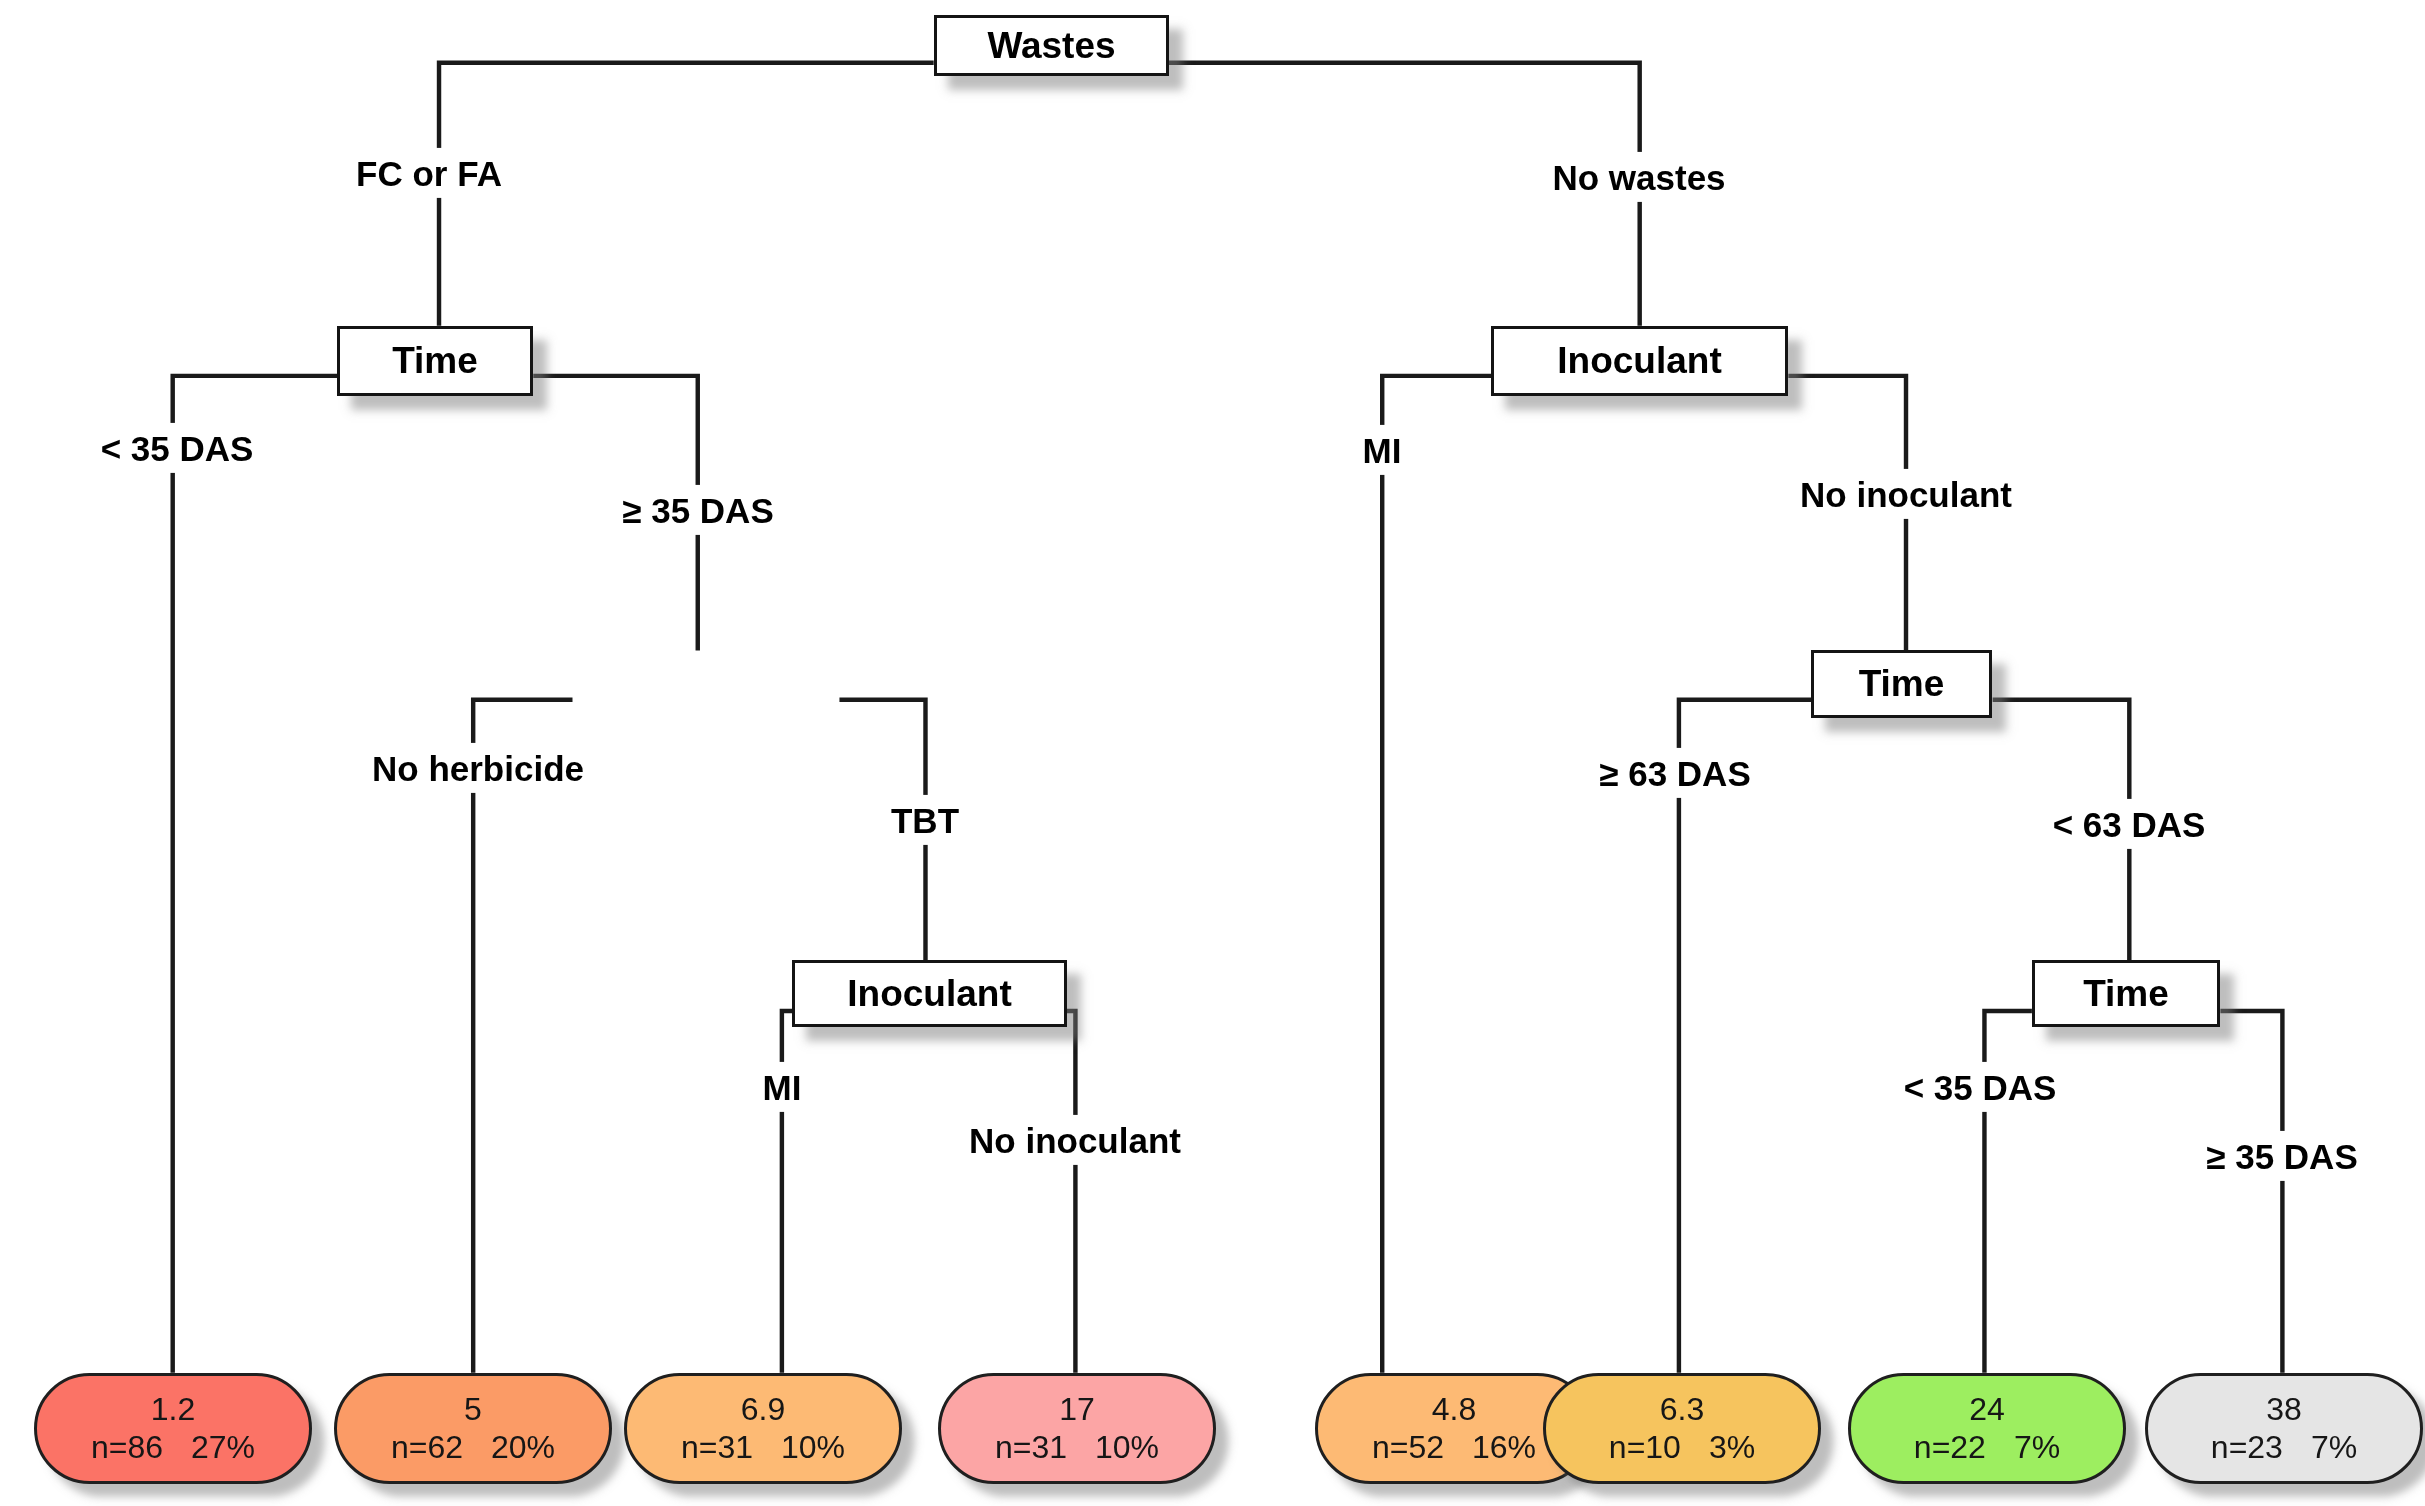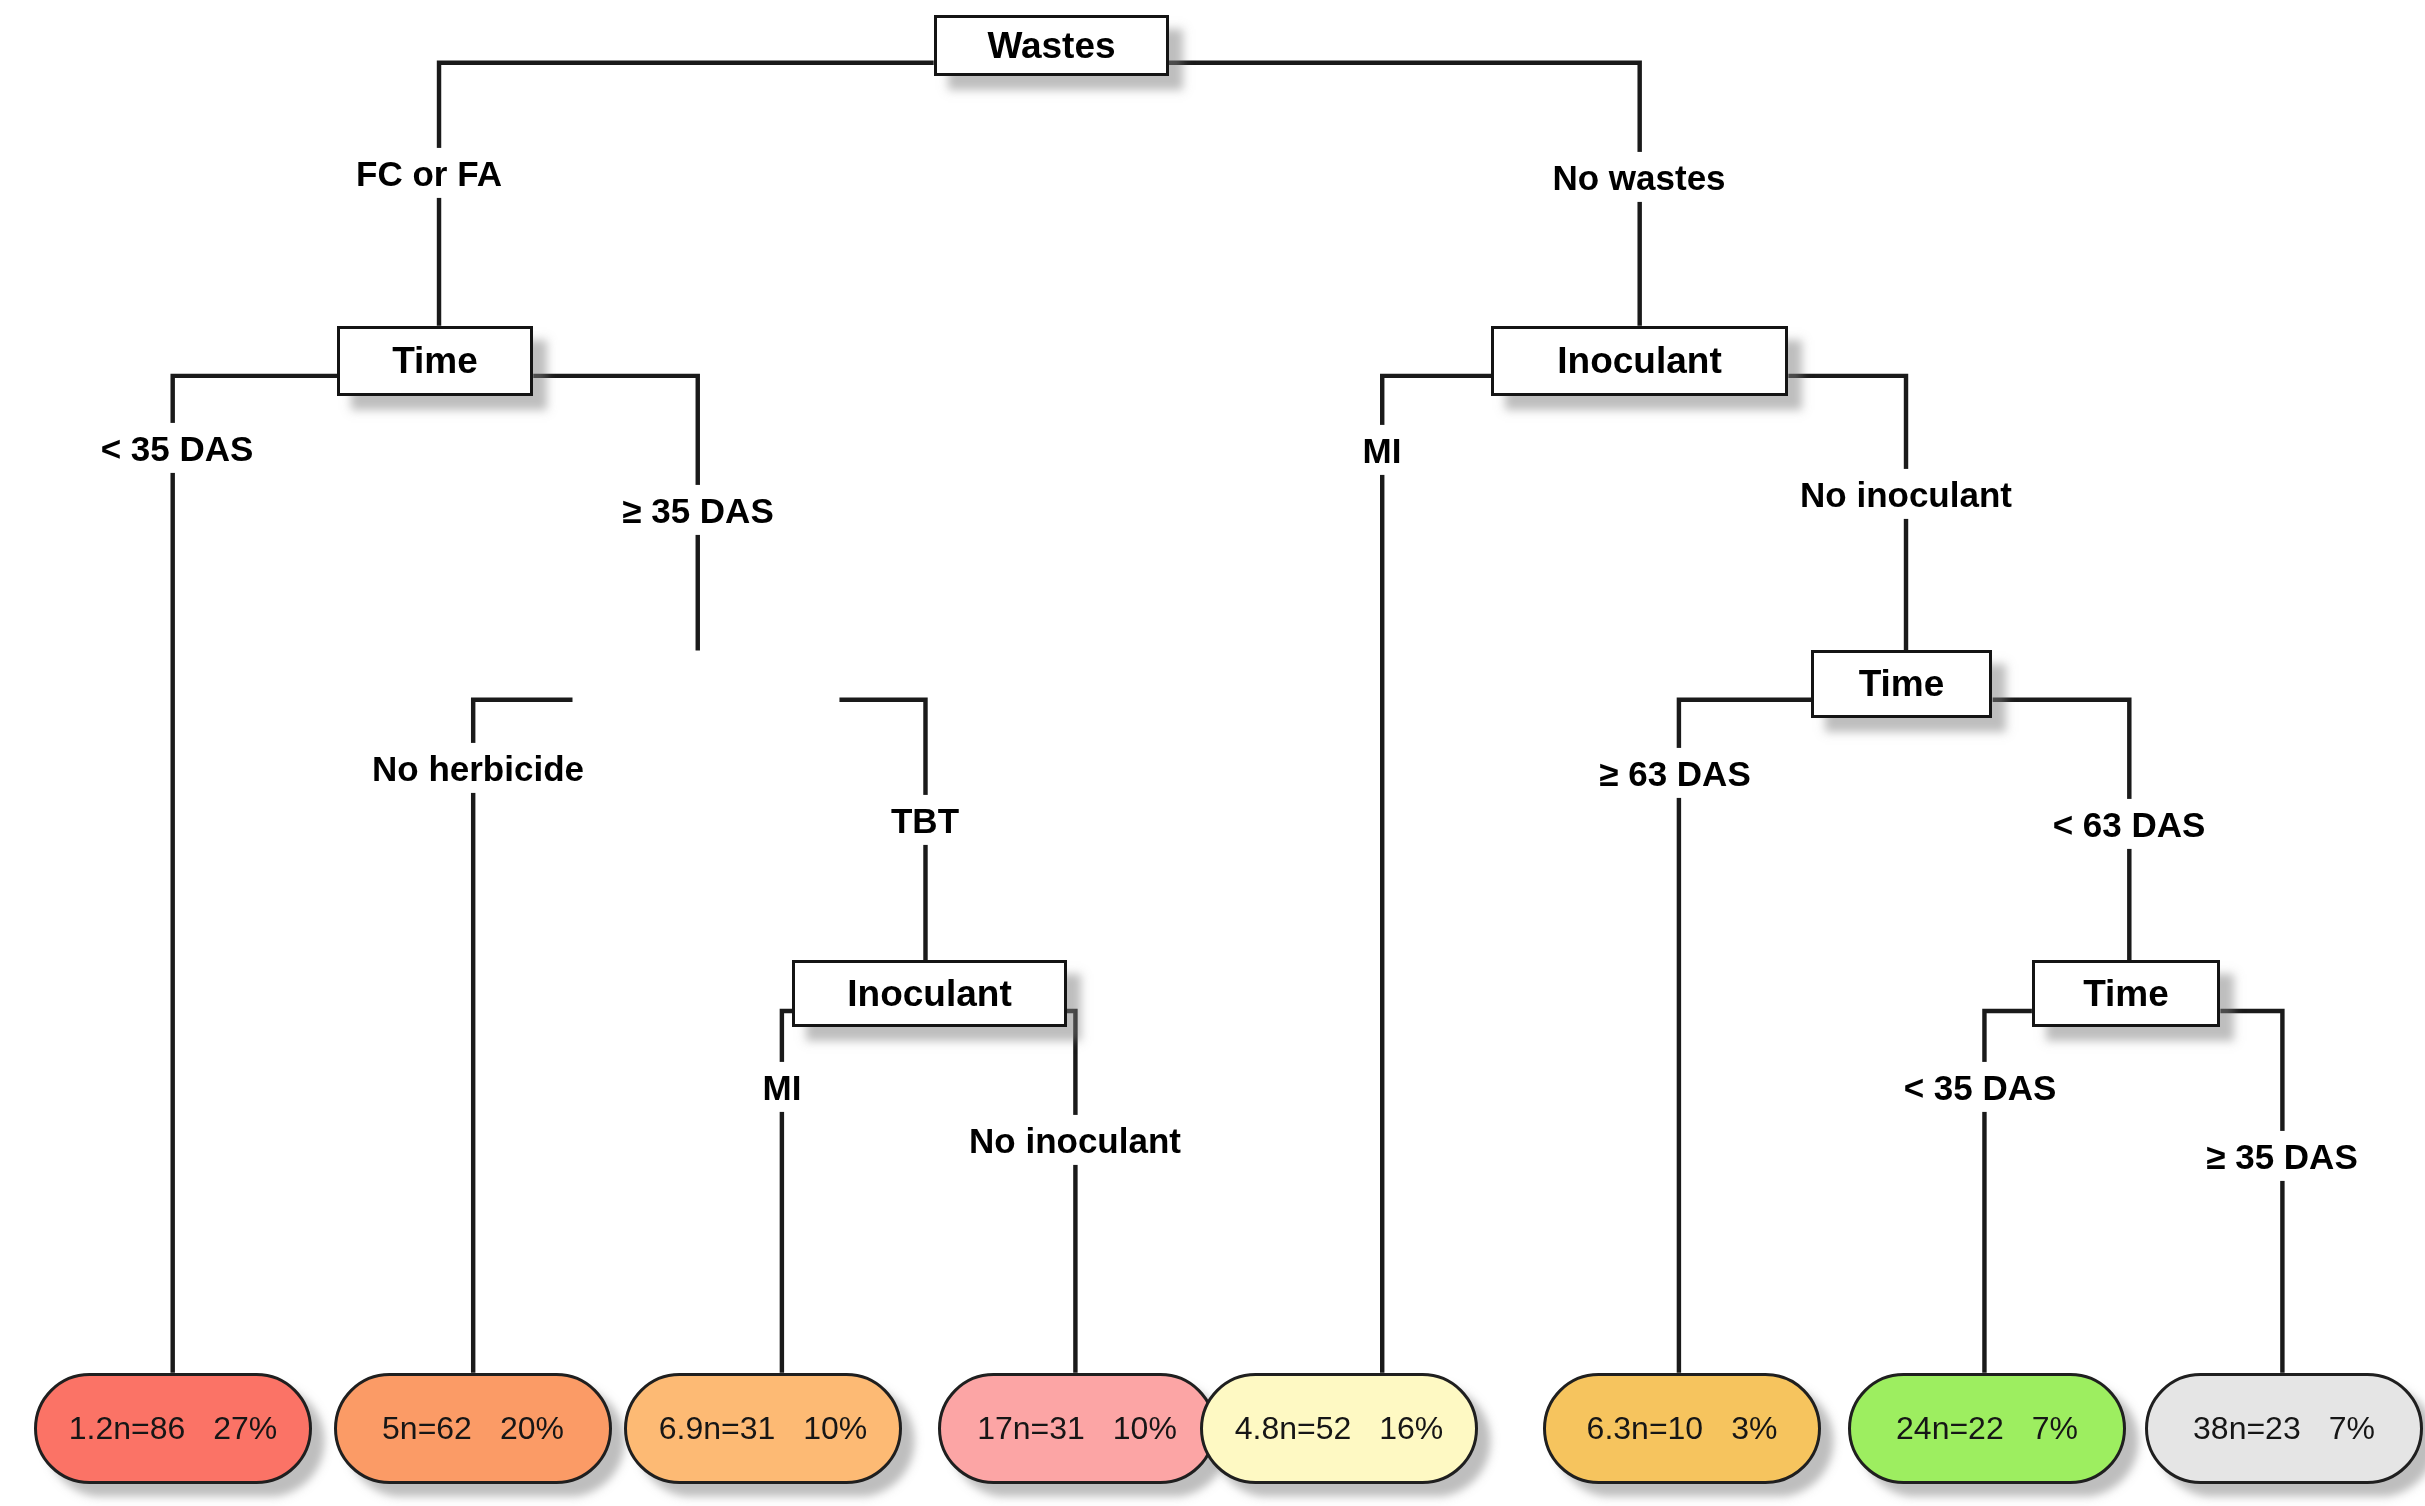--- a/index.html
+++ b/index.html
@@ -38,21 +38,21 @@
     line-height: 1;
   }
 
   .leaf {
     position: absolute;
     width: 278px; height: 111px;
     top: 1373px;
     border: 3.8px solid #1f1f1f;
     border-radius: 56px;
     box-shadow: 12.6px 12.6px 8.9px rgba(125,125,125,0.50);
-    display: flex; flex-direction: row; align-items: center; justify-content: center;
+    display: flex; flex-direction: column; align-items: center; justify-content: center;
     font-size: 32px; color: #161616; line-height: 1.18;
     box-sizing: border-box;
   }
   .leaf .leaf-sub { white-space: nowrap; }
   .leaf .gap { display: inline-block; width: 28px; }
 </style>
 </head>
 <body>
 
 <div class="stage">
@@ -105,21 +105,21 @@
     <div class="leaf-sub"><span>n=62</span><span class="gap"></span><span>20%</span></div>
   </div>
   <div class="leaf" style="left: 624px; background-color: #fdba74;">
     <div class="leaf-val">6.9</div>
     <div class="leaf-sub"><span>n=31</span><span class="gap"></span><span>10%</span></div>
   </div>
   <div class="leaf" style="left: 938px; background-color: #fca5a5;">
     <div class="leaf-val">17</div>
     <div class="leaf-sub"><span>n=31</span><span class="gap"></span><span>10%</span></div>
   </div>
-  <div class="leaf" style="left: 1200px; background-color: #fef9c3; justify-content: center;">
+  <div class="leaf" style="left: 1315px; background-color: #fdba74; justify-content: center;">
     <div class="leaf-val">4.8</div>
     <div class="leaf-sub"><span>n=52</span><span class="gap"></span><span>16%</span></div>
   </div>
   <div class="leaf" style="left: 1543px; background-color: rgb(246, 196, 94);">
     <div class="leaf-val">6.3</div>
     <div class="leaf-sub"><span>n=10</span><span class="gap"></span><span>3%</span></div>
   </div>
   <div class="leaf" style="left: 1848px; background-color: rgb(157, 238, 96);">
     <div class="leaf-val">24</div>
     <div class="leaf-sub"><span>n=22</span><span class="gap"></span><span>7%</span></div>

